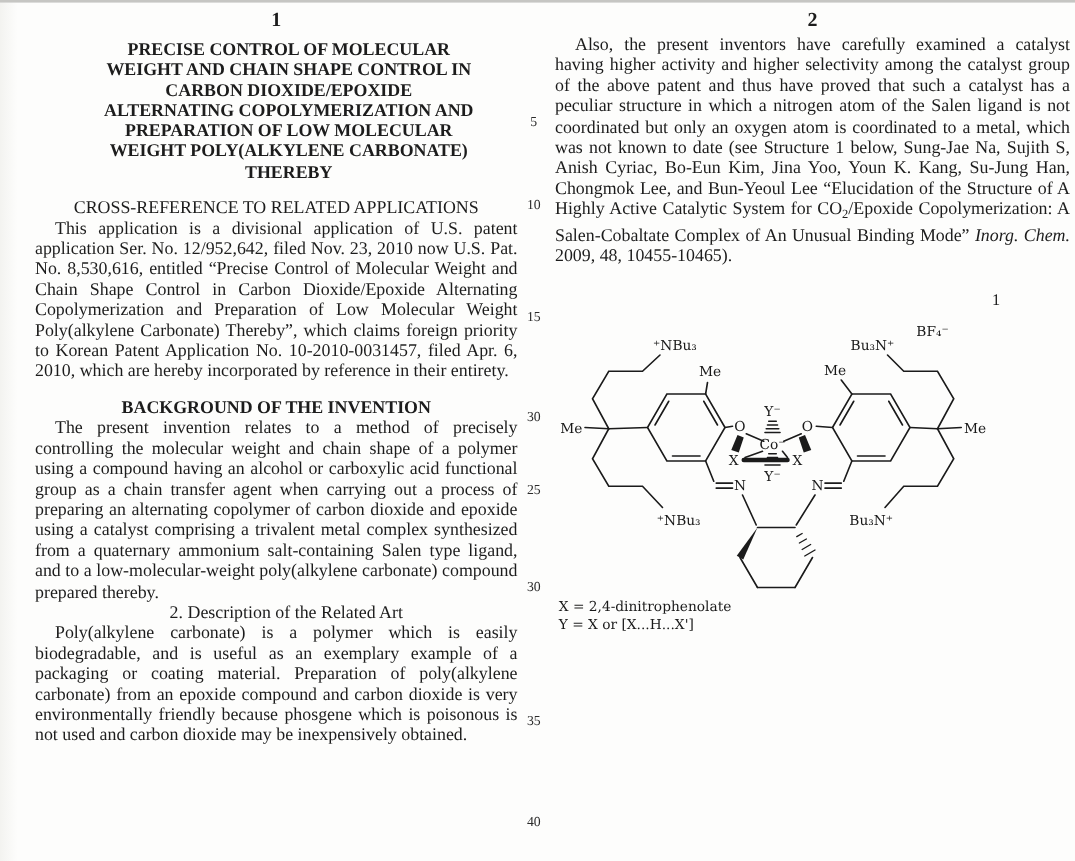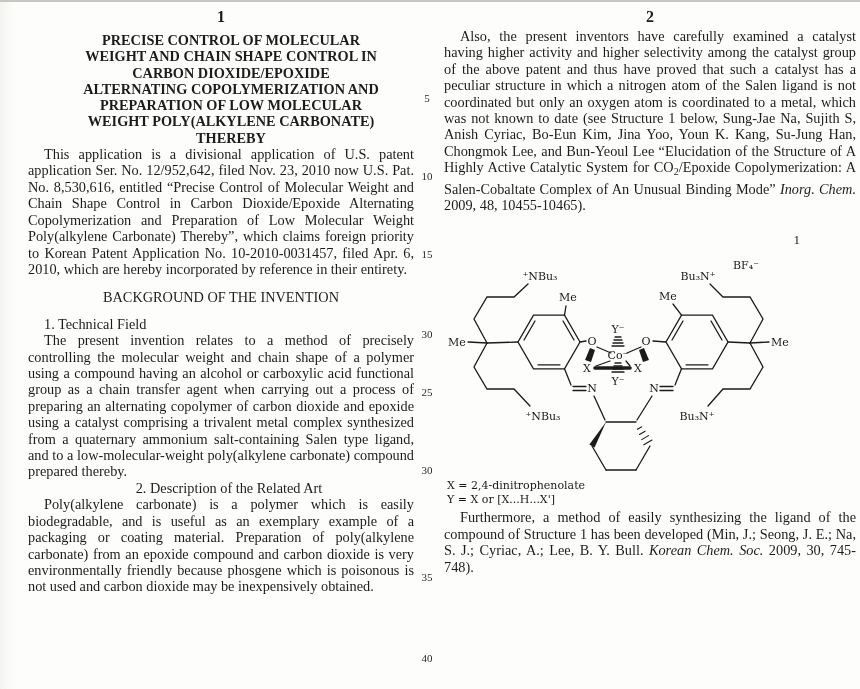--- a/index.html
+++ b/index.html
@@ -10,21 +10,21 @@
         font-family:"Liberation Serif","DejaVu Serif",serif;color:#1c1c1c;}
   .col{position:absolute;top:4px;}
   .col1{left:28px;width:386px;}
   .col2{left:444px;width:412px;}
   .colnum{font-size:16px;font-weight:bold;text-align:center;height:22px;line-height:22px;}
   .title{font-size:14.3px;line-height:16.3px;font-weight:bold;text-align:center;
          margin:4px 34px 0 54px;}
   .heading{font-size:14.3px;line-height:16.5px;font-weight:normal;text-align:center;margin:12px 20px 0 20px;}
   .body{font-size:14.3px;line-height:16.4px;text-align:justify;margin:0;}
   .indent{text-indent:16px;}
-  .mt{margin-top:12px;}
+  .mt{margin-top:12px;font-weight:bold;}
   .para-top{}
   .subhead{margin-top:10px;text-indent:16px;text-align:left;}
   .subhead2{text-indent:16px;text-align:center;margin:0;}
   .it{font-style:italic;}
   .sub{font-size:10px;vertical-align:-3px;}
   .lnum{position:absolute;left:414px;width:26px;text-align:center;font-size:11px;color:#2a2a2a;
         font-family:"Liberation Serif","DejaVu Serif",serif;}
   .structnum{font-size:13px;text-align:right;padding-right:56px;margin-top:20px;height:14px;line-height:14px;}
   svg.structure{display:block;margin-top:2px;}
   svg text{font-family:"DejaVu Serif","Liberation Serif",serif;font-size:11px;fill:#191919;}
@@ -32,30 +32,30 @@
   .p2{margin-top:2px;}
 </style>
 </head>
 <body>
 
 <div class="page">
 
   <div class="col col1">
     <div class="colnum">1</div>
     <div class="title">PRECISE CONTROL OF MOLECULAR WEIGHT AND CHAIN SHAPE CONTROL IN CARBON DIOXIDE/EPOXIDE ALTERNATING COPOLYMERIZATION AND PREPARATION OF LOW MOLECULAR WEIGHT POLY(ALKYLENE CARBONATE) THEREBY</div>
+    <div class="heading">CROSS-REFERENCE TO RELATED APPLICATIONS</div>
     <p class="body indent para-top">This application is a divisional application of U.S. patent application Ser. No. 12/952,642, filed Nov. 23, 2010 now U.S. Pat. No. 8,530,616, entitled “Precise Control of Molecular Weight and Chain Shape Control in Carbon Dioxide/Epoxide Alternating Copolymerization and Preparation of Low Molecular Weight Poly(alkylene Carbonate) Thereby”, which claims foreign priority to Korean Patent Application No. 10-2010-0031457, filed Apr. 6, 2010, which are hereby incorporated by reference in their entirety.</p>
     <div class="heading mt">BACKGROUND OF THE INVENTION</div>
-    <p class="body subhead">1. Technical Field</p>
     <p class="body indent">The present invention relates to a method of precisely controlling the molecular weight and chain shape of a polymer using a compound having an alcohol or carboxylic acid functional group as a chain transfer agent when carrying out a process of preparing an alternating copolymer of carbon dioxide and epoxide using a catalyst comprising a trivalent metal complex synthesized from a quaternary ammonium salt-containing Salen type ligand, and to a low-molecular-weight poly(alkylene carbonate) compound prepared thereby.</p>
     <p class="body subhead2">2. Description of the Related Art</p>
     <p class="body indent">Poly(alkylene carbonate) is a polymer which is easily biodegradable, and is useful as an exemplary example of a packaging or coating material. Preparation of poly(alkylene carbonate) from an epoxide compound and carbon dioxide is very environmentally friendly because phosgene which is poisonous is not used and carbon dioxide may be inexpensively obtained.</p>
   </div>
 
   <div class="lnum" style="top:90px">5</div>
-  <div class="lnum" style="top:168px">10</div>
+  <div class="lnum" style="top:156px">10</div>
   <div class="lnum" style="top:246px">15</div>
   <div class="lnum" style="top:326px">30</div>
   <div class="lnum" style="top:384px">25</div>
   <div class="lnum" style="top:462px">30</div>
   <div class="lnum" style="top:569px">35</div>
   <div class="lnum" style="top:650px">40</div>
 
   <div class="col col2">
     <div class="colnum">2</div>
     <p class="body indent"><span>Also, the present inventors have carefully examined a catalyst having higher activity and higher selectivity among the catalyst group of the above patent and thus have proved that such a catalyst has a peculiar structure in which a nitrogen atom of the Salen ligand is not coordinated but only an oxygen atom is coordinated to a metal, which was not known to date (see Structure 1 below, Sung-Jae Na, Sujith S, Anish Cyriac, Bo-Eun Kim, Jina Yoo, Youn K. Kang, Su-Jung Han, Chongmok Lee, and Bun-Yeoul Lee “Elucidation of the Structure of A Highly Active Catalytic System for CO</span><span class="sub">2</span><span>/Epoxide Copolymerization: A Salen-Cobaltate Complex of An Unusual Binding Mode” </span><span class="it">Inorg. Chem.</span><span> 2009, 48, 10455-10465).</span></p>
@@ -150,16 +150,15 @@
         <text x="174" y="136" text-anchor="middle">Y⁻</text>
         <text x="143" y="123" text-anchor="middle">X</text>
         <text x="194" y="123" text-anchor="middle">X</text>
         <text x="148" y="143" text-anchor="middle">N</text>
         <text x="210" y="143" text-anchor="middle">N</text>
         <text x="3" y="240" class="cap">X = 2,4-dinitrophenolate</text>
         <text x="3" y="254" class="cap">Y = X or [X...H...X']</text>
       </g>
     </svg>
 
-    <p class="body indent p2"><span>Furthermore, a method of easily synthesizing the ligand of the compound of Structure 1 has been developed (Min, J.; Seong, J. E.; Na, S. J.; Cyriac, A.; Lee, B. Y. Bull. </span><span class="it">Korean Chem. Soc.</span><span> 2009, 30, 745-748).</span></p>
   </div>
 
 </div>
 
 </body></html>

